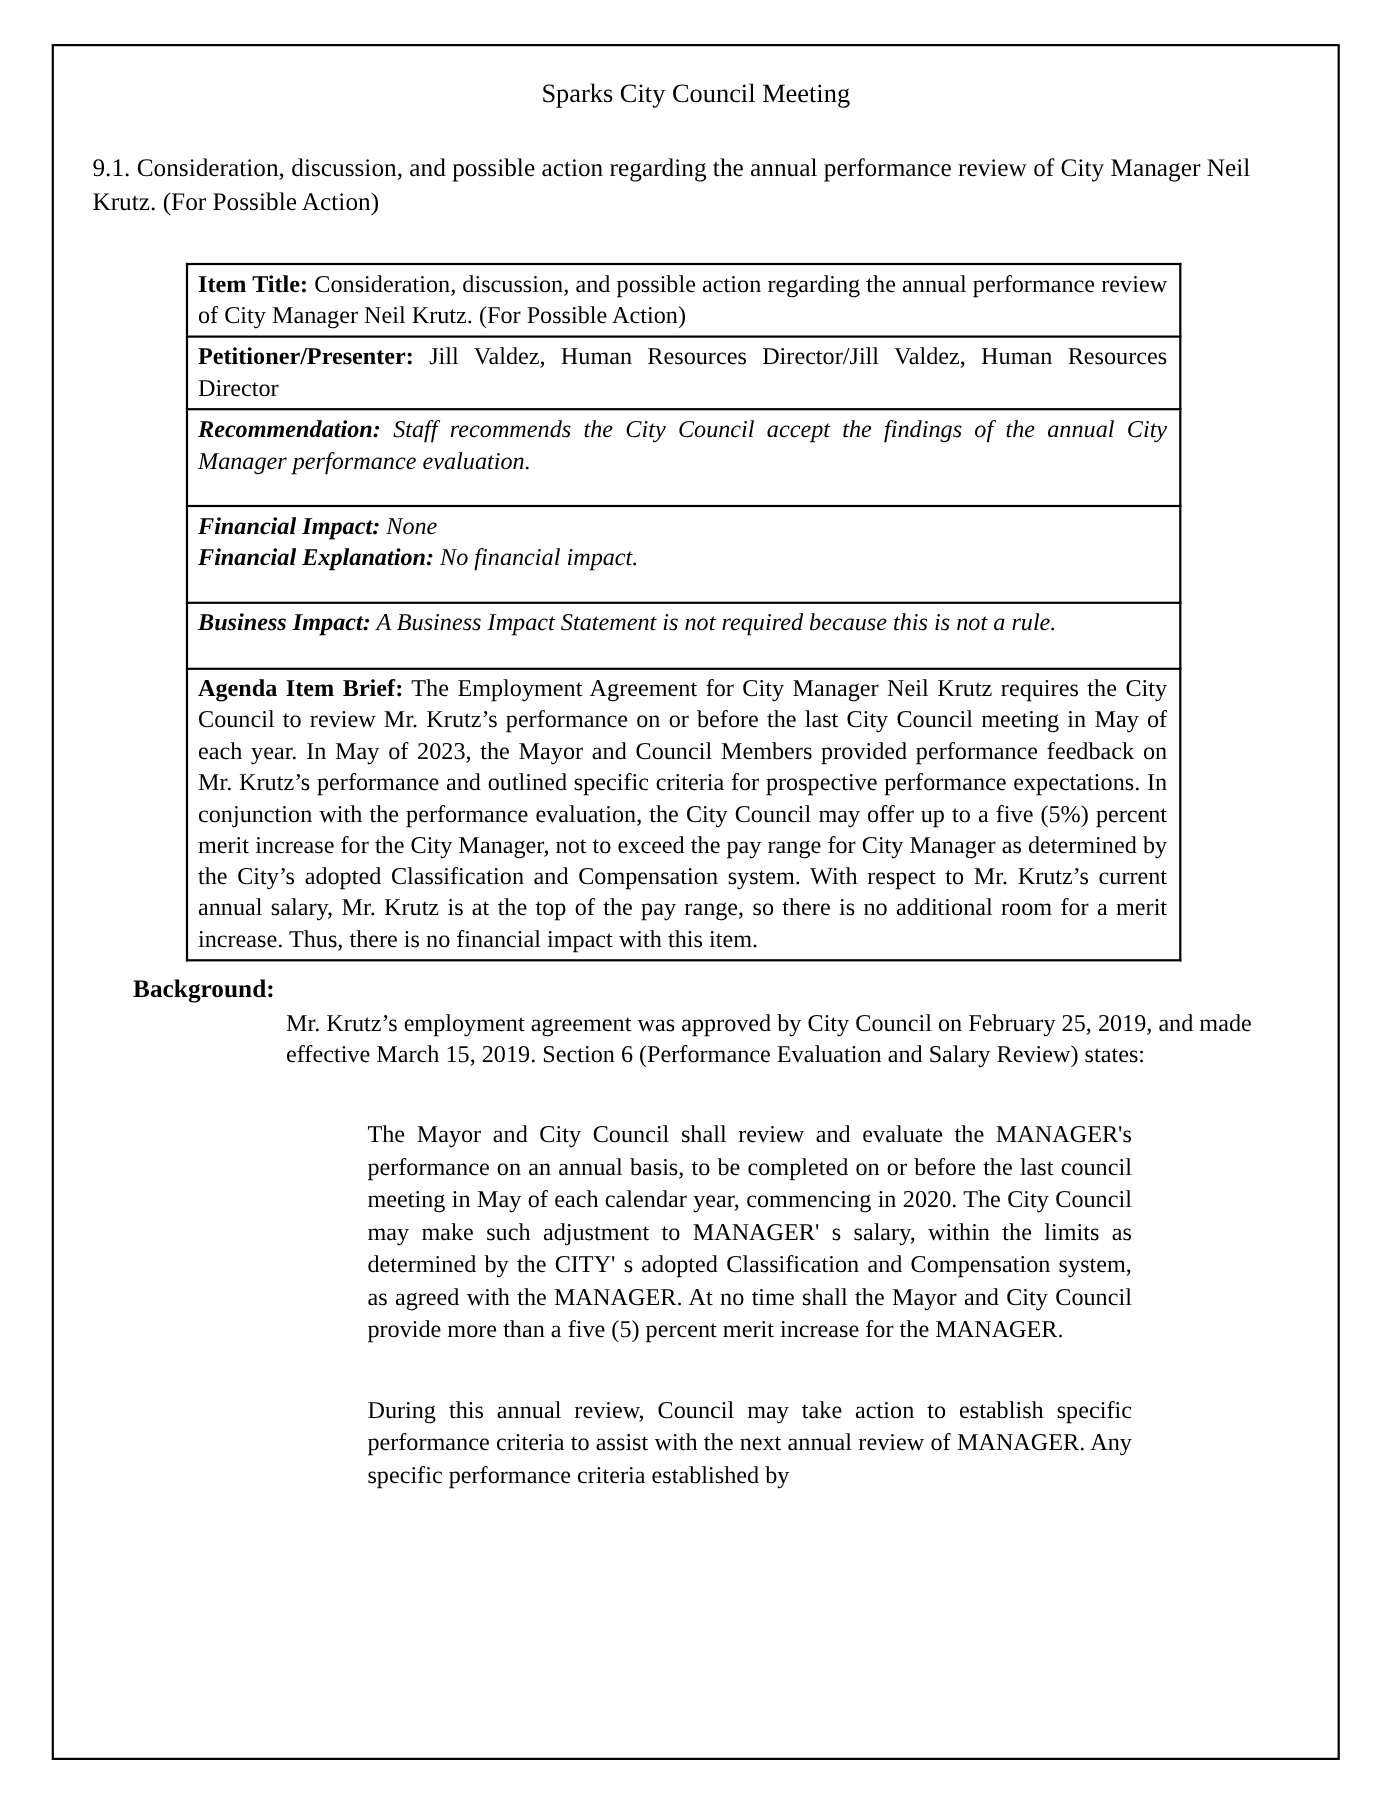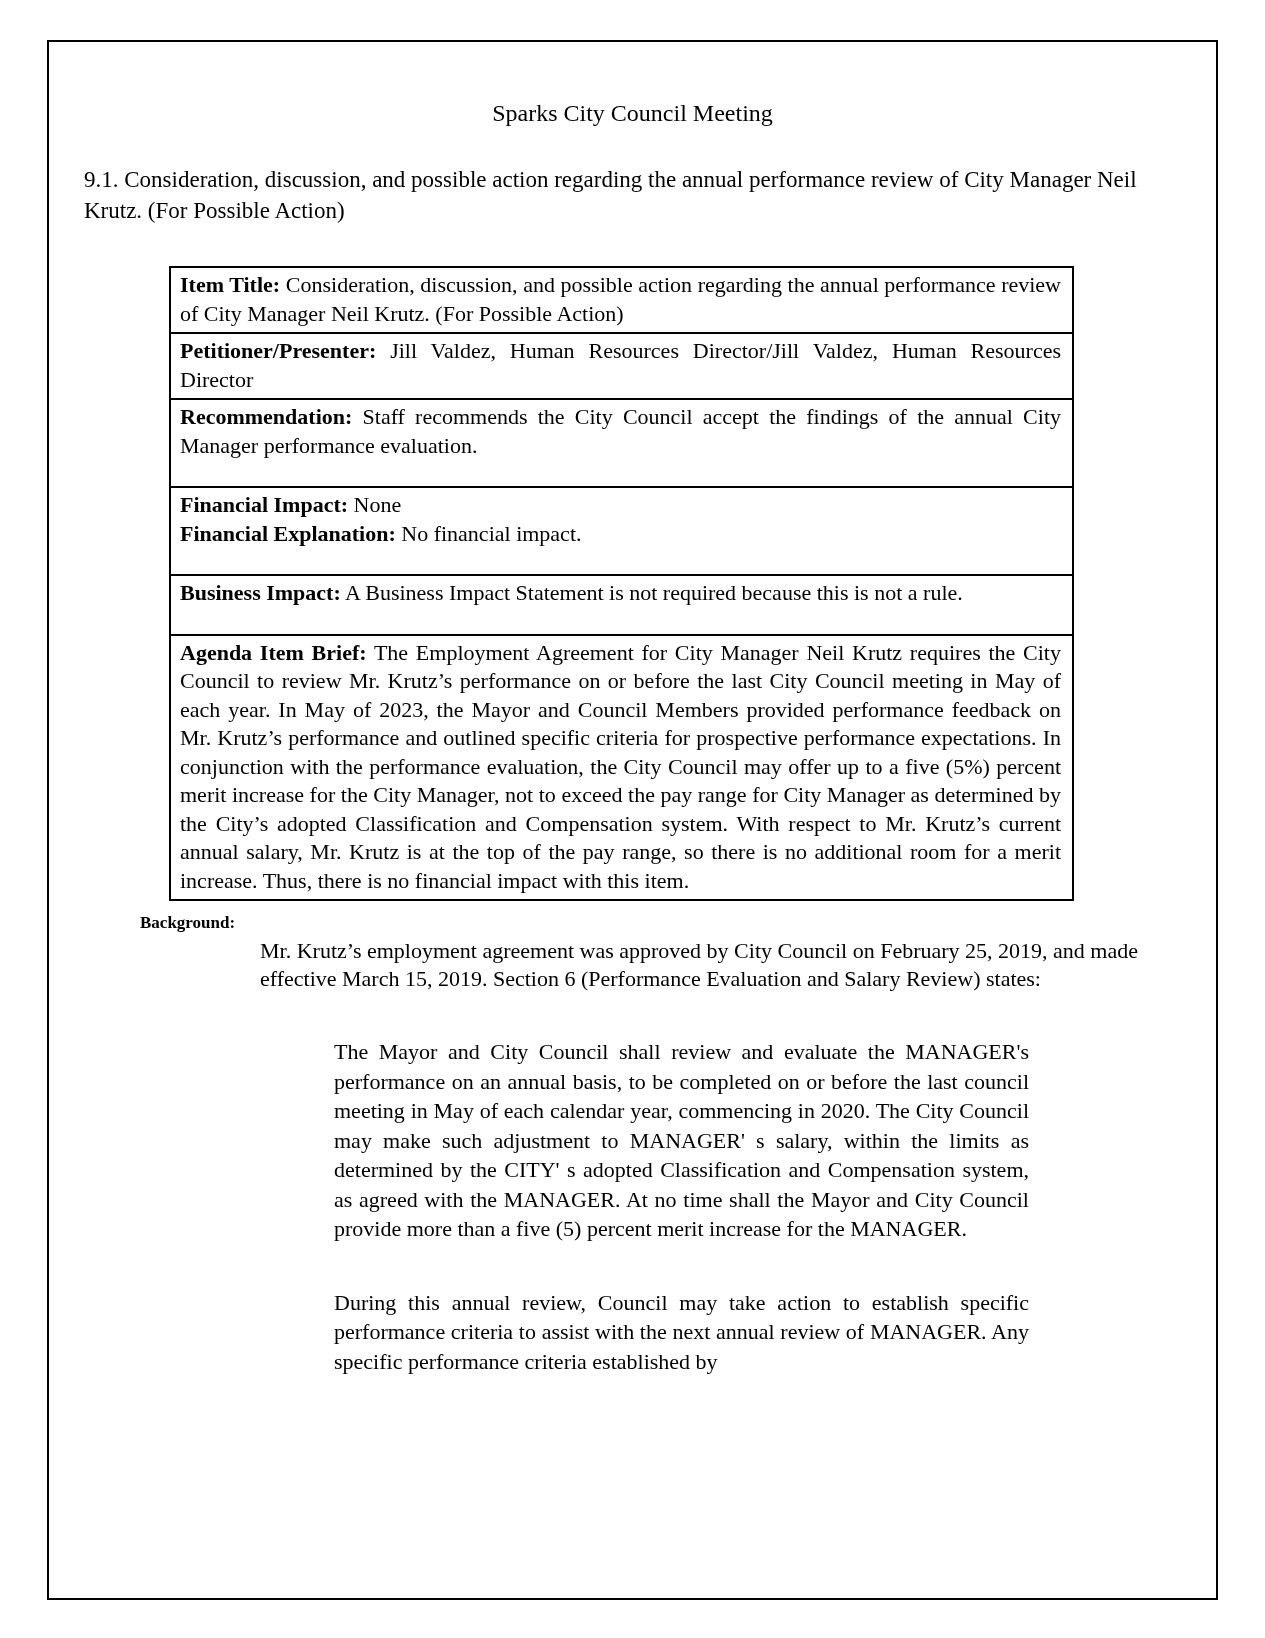--- a/index.html
+++ b/index.html
@@ -11,21 +11,21 @@
     width: 1265px;
     font-family: "Liberation Serif", serif;
     color: #000000;
   }
   .page {
     box-sizing: border-box;
     margin: 40px 47px 30px 47px;
     width: 1171px;
     min-height: 1560px;
     border: 2px solid #000000;
-    padding: 55px 0 40px 0;
+    padding: 28px 0 40px 0;
   }
   .doc-header {
     text-align: center;
     font-size: 24px;
     line-height: 33px;
     margin-bottom: 34px;
   }
   .agenda-heading {
     font-size: 23px;
     line-height: 31px;
@@ -40,30 +40,31 @@
   .info-table td {
     border: 2px solid #000000;
     padding: 3px 11px 4px 9px;
     font-size: 22px;
     line-height: 28.5px;
     text-align: justify;
     vertical-align: top;
   }
   .info-table td.pad-bottom {
     padding-bottom: 26px;
+    font-style: italic;
   }
   .info-table p {
     margin: 0;
   }
   .b {
     font-weight: bold;
   }
   .background-heading {
-    margin: 12px 0 4px 91px;
-    font-size: 17px;
+    margin: 12px 0 4px 72px;
+    font-size: 23px;
     font-weight: bold;
   }
   .background-paragraph {
     margin: 0 60px 0 211px;
     font-size: 22px;
     line-height: 28px;
     text-align: left;
   }
   .quote-block {
     margin: 44px 0 0 285px;

